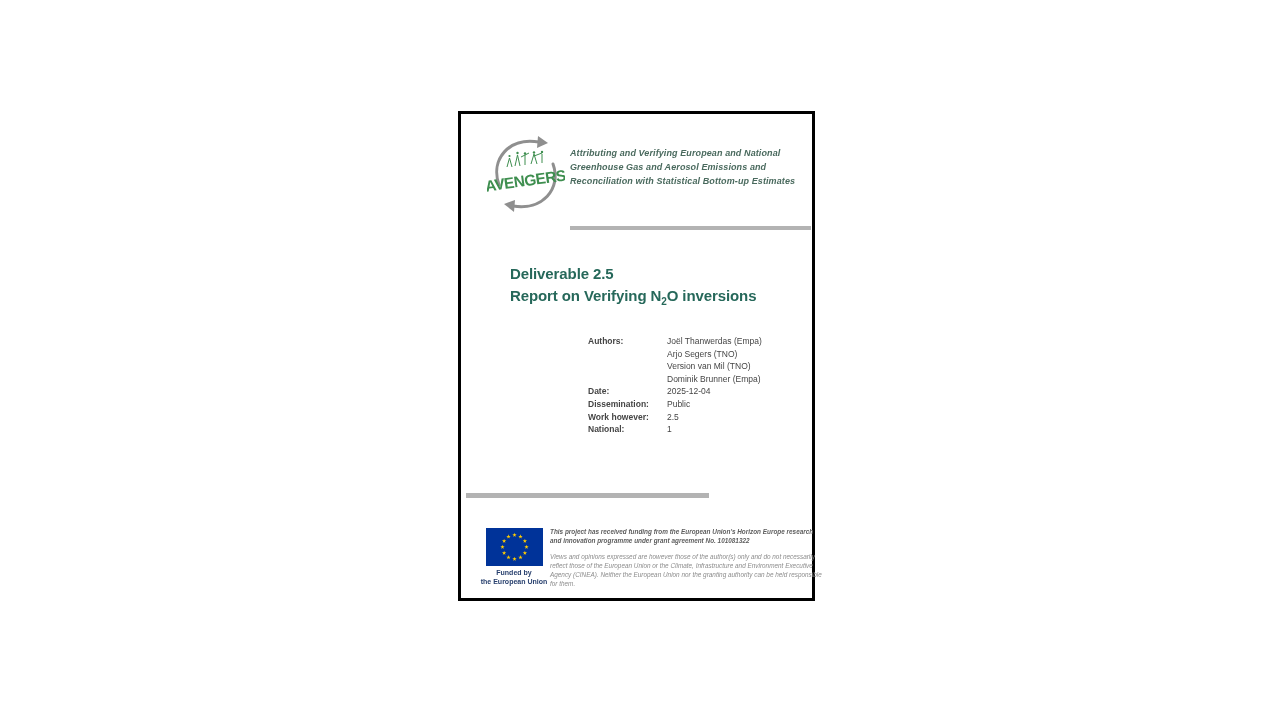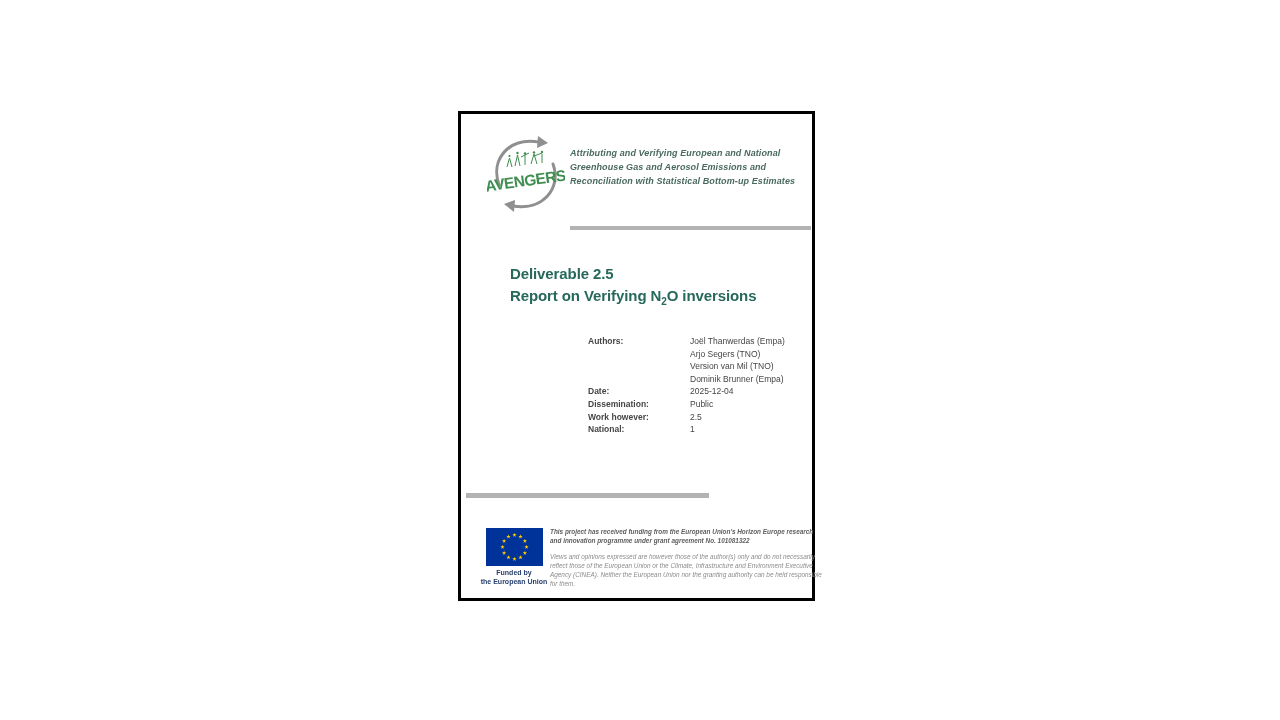--- a/index.html
+++ b/index.html
@@ -35,21 +35,21 @@
     font-size: 15px; line-height: 22px; font-weight: bold;
     color: #26685a; letter-spacing: -0.1px; margin-left: 8px;
   }
   .title-block sub { font-size: 10px; }
 
   
   .meta {
     position: absolute; left: 127px; top: 221px;
     font-size: 8.5px; line-height: 12.6px; color: #454545;
   }
-  .meta-row { display: flex; gap: 23px; }
+  .meta-row { display: flex; }
   .meta-label { width: 79px; font-weight: bold; flex: 0 0 auto; }
   .meta-value { flex: 1 1 auto; white-space: nowrap; }
 
   
   .eu-block { position: absolute; left: 13px; top: 414px; width: 80px; text-align: center; }
   .eu-flag { display: block; margin: 0 auto; }
   .eu-caption {
     margin-top: 3px; font-size: 7px; line-height: 8.5px;
     font-weight: bold; color: #28406e;
   }

